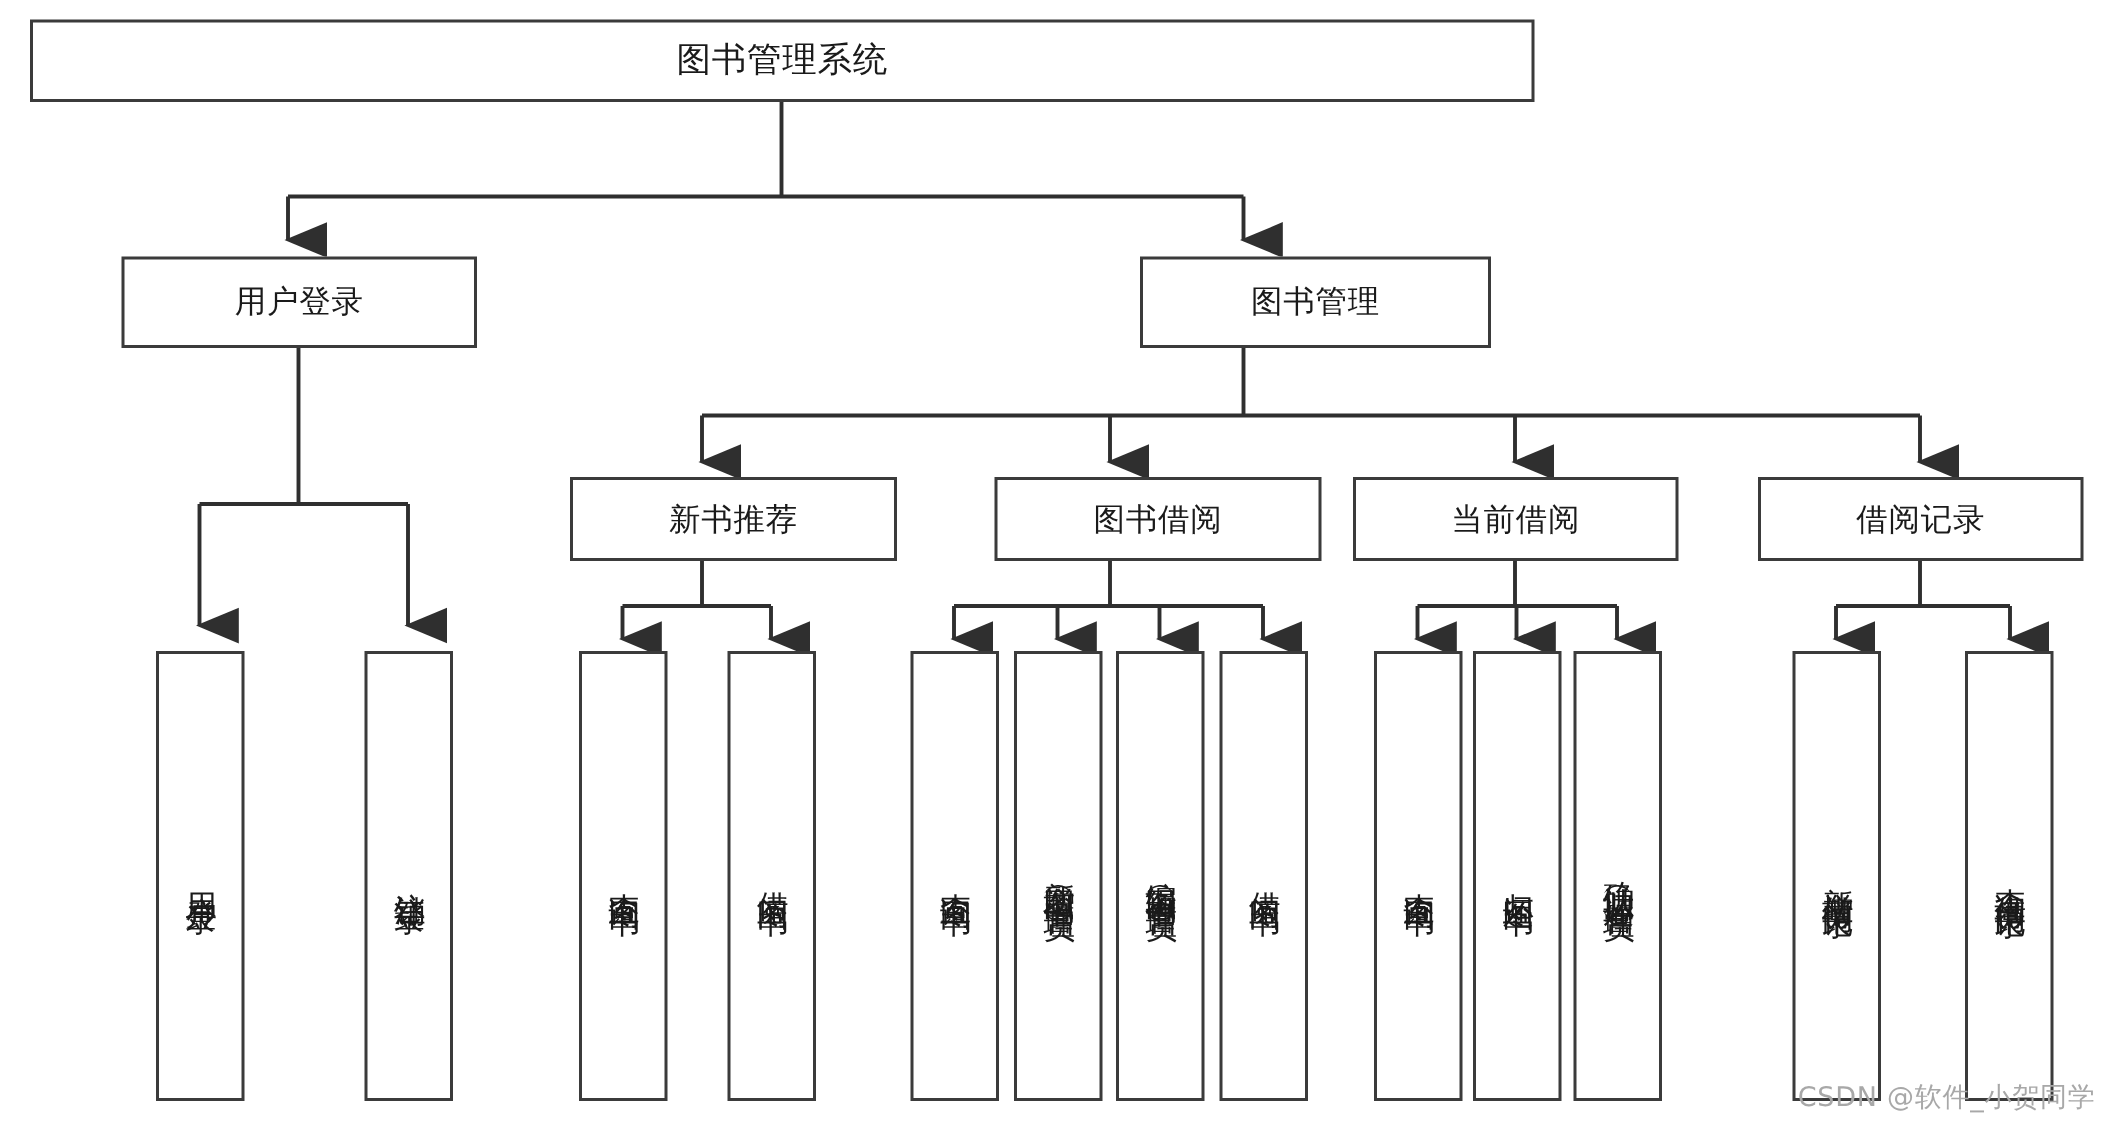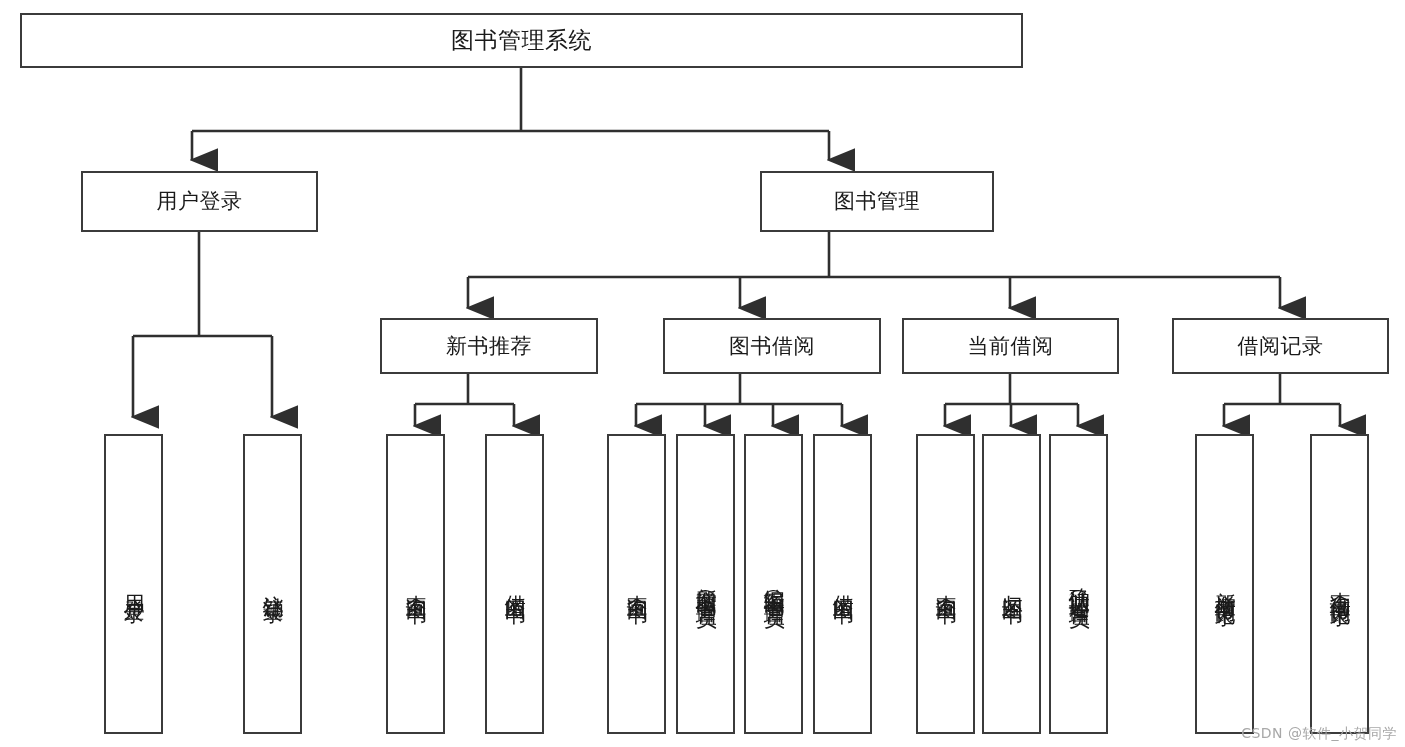--- a/index.html
+++ b/index.html
@@ -48,21 +48,21 @@
     line-height:1.02;
     letter-spacing:3px;
     white-space:nowrap;
     height:auto;
   }
 
   
   #watermark{
     position:absolute;
     right:8px;bottom:4px;
-    font-size:14px;
+    font-size:18px;
     color:#a8a8a8;
     letter-spacing:.5px;
     z-index:9;
     white-space:nowrap;
     font-family:"DejaVu Sans","Liberation Sans",sans-serif;
   }
 </style>
 </head>
 <body>
 

